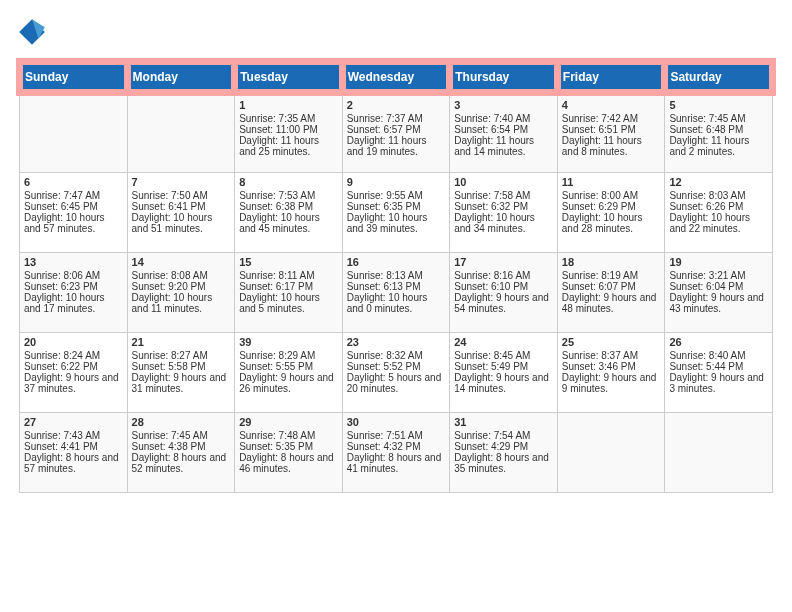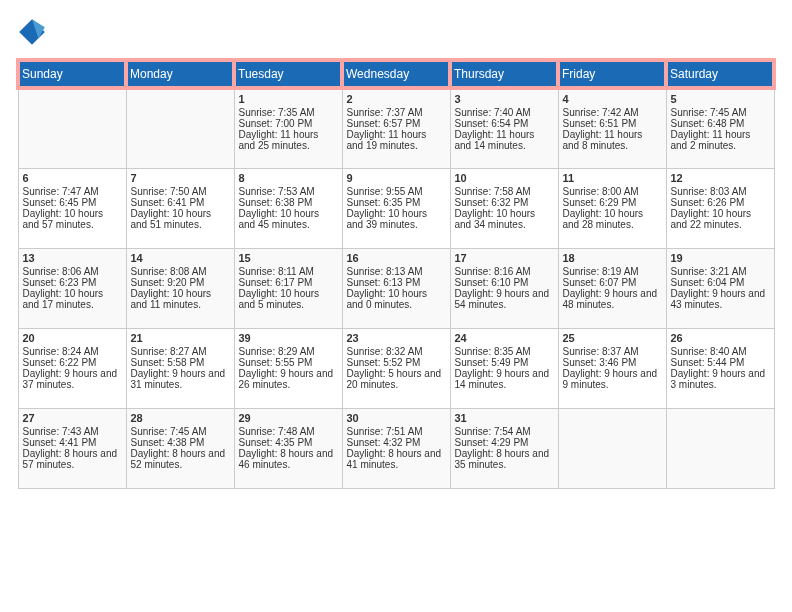--- a/index.html
+++ b/index.html
@@ -54,24 +54,24 @@
     }
     table {
       width: 100%;
       border-collapse: collapse;
       table-layout: fixed;
     }
     thead th {
       background-color: #1a6ab5;
       color: #fff;
       font-size: 12px;
-      font-weight: normal;
+      font-weight: bold;
       padding: 5px 2px;
       text-align: left;
-      border: 4px solid #fca5a5;
+      border: 7px solid #fca5a5;
     }
     tbody td {
       border: 1px solid #ccc;
       vertical-align: top;
       padding: 3px 4px;
       font-size: 10px;
       color: #333;
       height: 80px;
     }
     tbody tr:nth-child(odd) td {
@@ -122,21 +122,21 @@
         <th>Saturday</th>
       </tr>
   </thead>
   <tbody>
   <tr>
         <td class="empty-cell"></td>
         <td class="empty-cell"></td>
         <td>
           <span class="day-number">1</span>
           <div>Sunrise: 7:35 AM</div>
-          <div>Sunset: 7:00 PM</div>
+          <div>Sunset: 11:00 PM</div>
           <div>Daylight: 11 hours and 25 minutes.</div>
         </td>
         <td>
           <span class="day-number">2</span>
           <div>Sunrise: 7:37 AM</div>
           <div>Sunset: 6:57 PM</div>
           <div>Daylight: 11 hours and 19 minutes.</div>
         </td>
         <td>
           <span class="day-number">3</span>
@@ -265,21 +265,21 @@
           <div>Daylight: 9 hours and 26 minutes.</div>
         </td>
         <td>
           <span class="day-number">23</span>
           <div>Sunrise: 8:32 AM</div>
           <div>Sunset: 5:52 PM</div>
           <div>Daylight: 5 hours and 20 minutes.</div>
         </td>
         <td>
           <span class="day-number">24</span>
-          <div>Sunrise: 8:35 AM</div>
+          <div>Sunrise: 8:45 AM</div>
           <div>Sunset: 5:49 PM</div>
           <div>Daylight: 9 hours and 14 minutes.</div>
         </td>
         <td>
           <span class="day-number">25</span>
           <div>Sunrise: 8:37 AM</div>
           <div>Sunset: 3:46 PM</div>
           <div>Daylight: 9 hours and 9 minutes.</div>
         </td>
         <td>
@@ -298,21 +298,21 @@
         </td>
         <td>
           <span class="day-number">28</span>
           <div>Sunrise: 7:45 AM</div>
           <div>Sunset: 4:38 PM</div>
           <div>Daylight: 8 hours and 52 minutes.</div>
         </td>
         <td>
           <span class="day-number">29</span>
           <div>Sunrise: 7:48 AM</div>
-          <div>Sunset: 4:35 PM</div>
+          <div>Sunset: 5:35 PM</div>
           <div>Daylight: 8 hours and 46 minutes.</div>
         </td>
         <td>
           <span class="day-number">30</span>
           <div>Sunrise: 7:51 AM</div>
           <div>Sunset: 4:32 PM</div>
           <div>Daylight: 8 hours and 41 minutes.</div>
         </td>
         <td>
           <span class="day-number">31</span>

